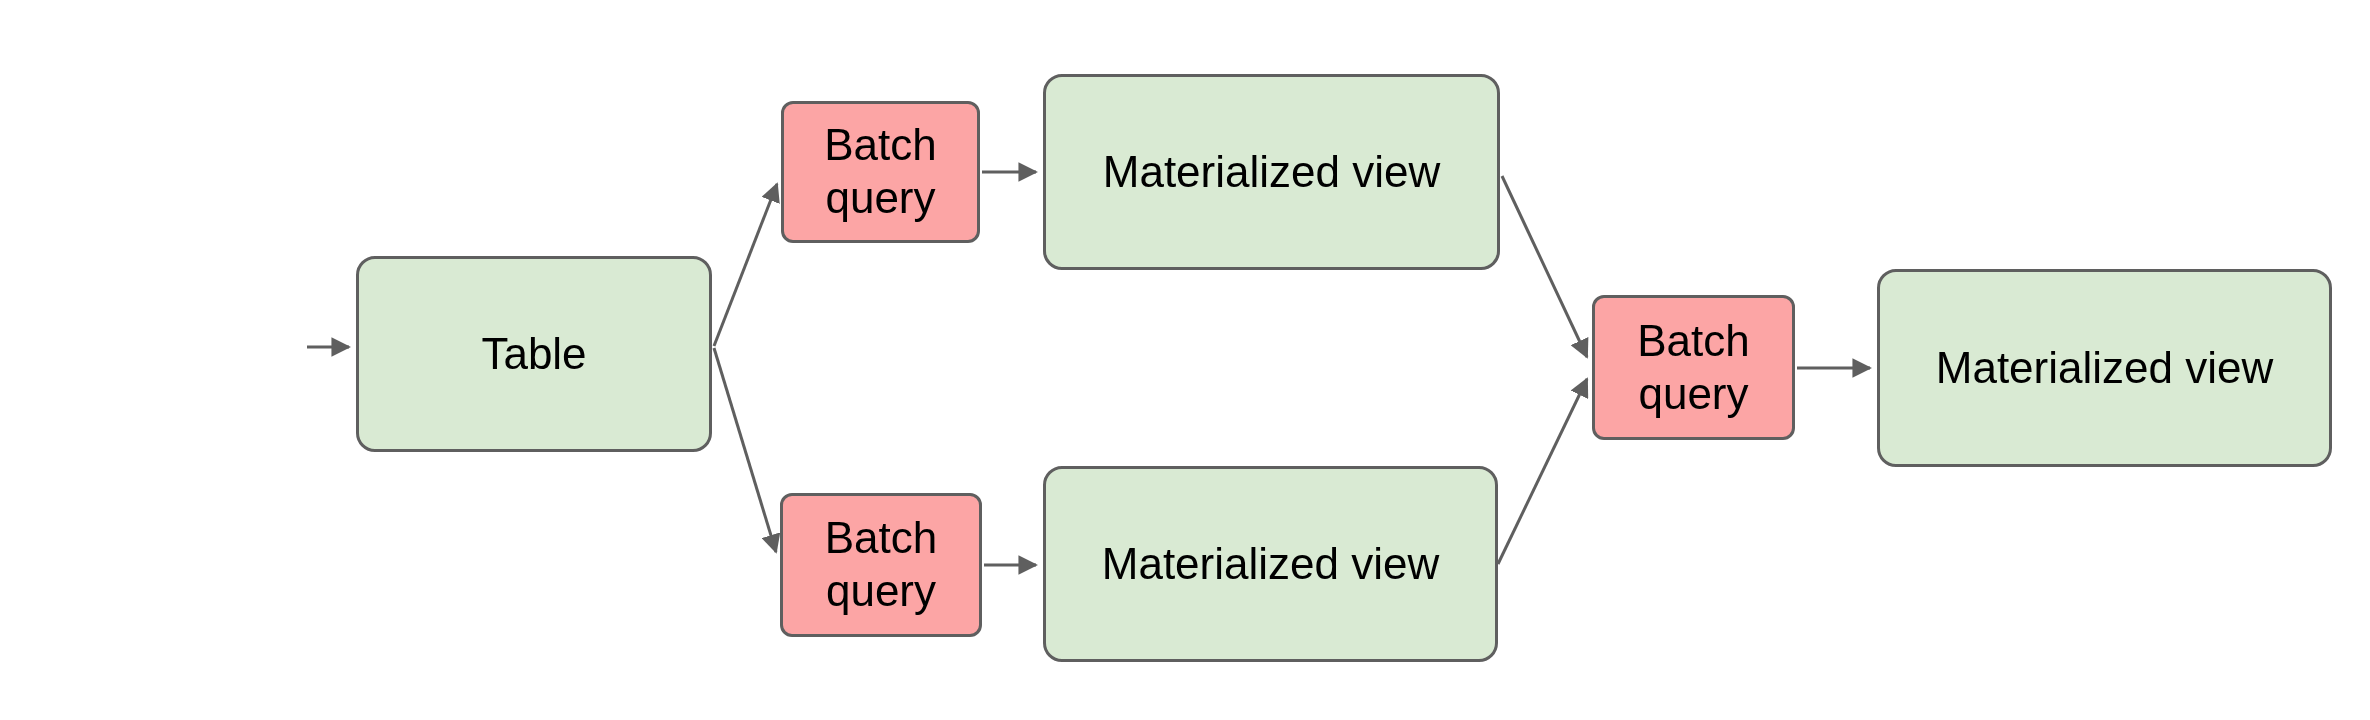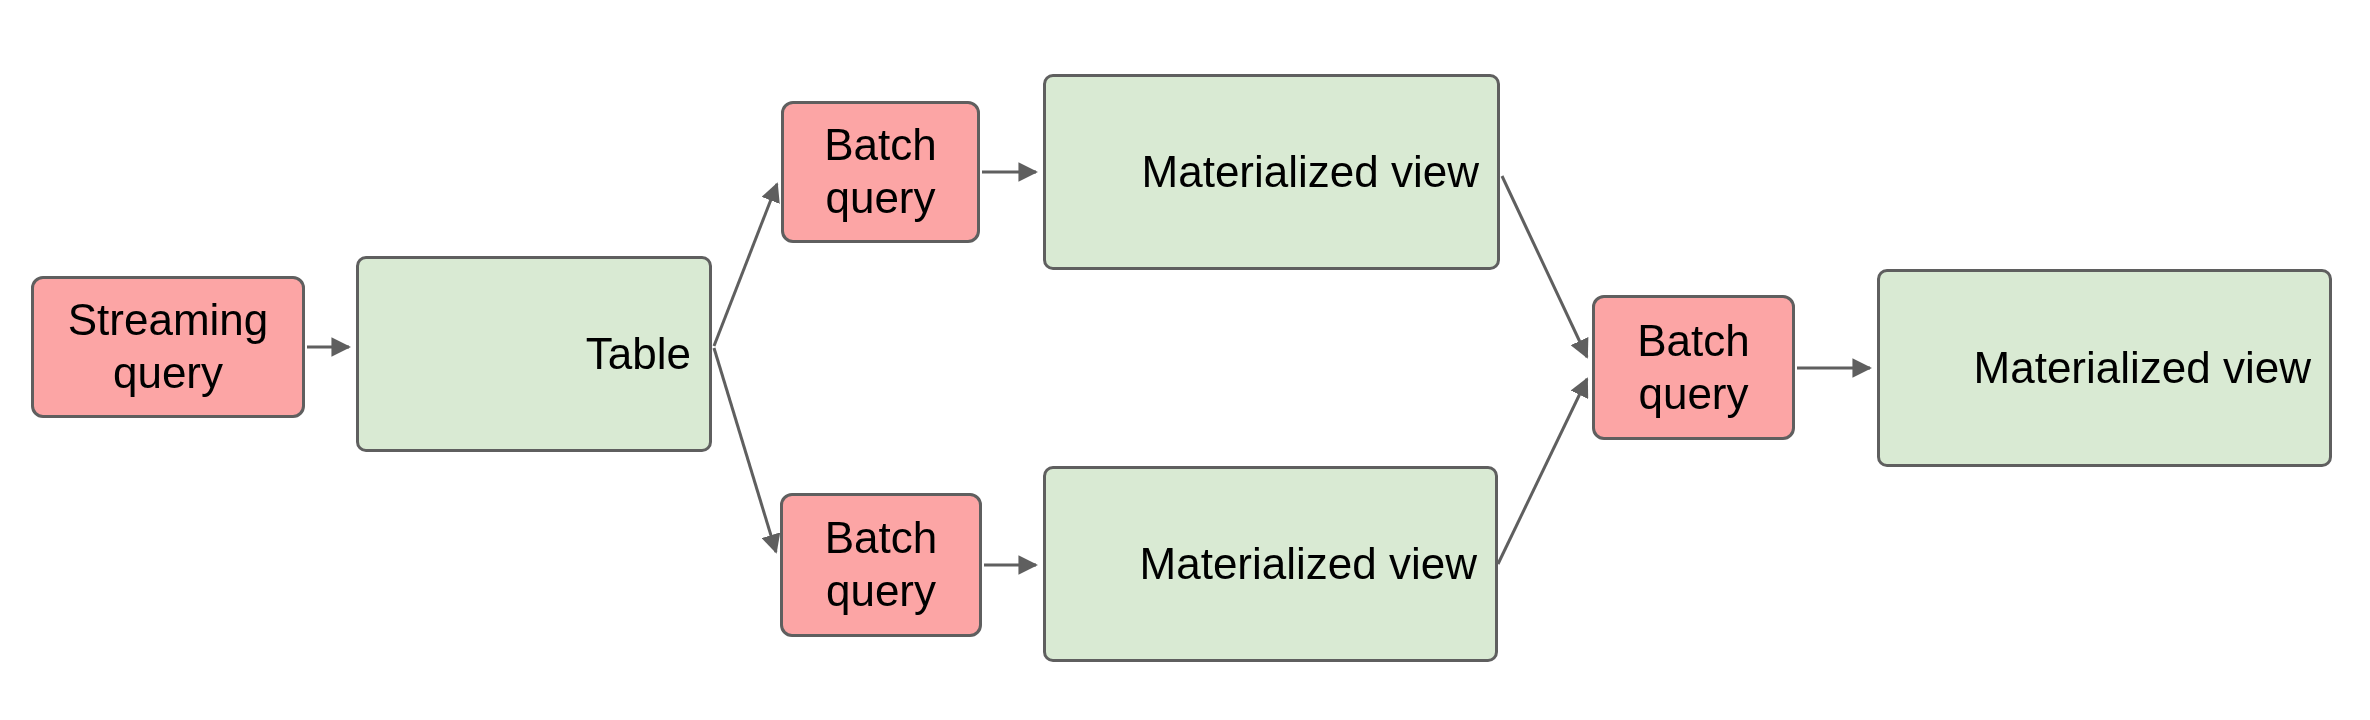--- a/index.html
+++ b/index.html
@@ -23,22 +23,21 @@
     color: #000000;
     border: 3px solid #5f5f5f;
     padding: 0 18px;
   }
   .node.query {
     background: #fca5a5;
     border-radius: 12px;
   }
   .node.data {
     background: #d9ead3;
-    border-radius: 10px;
-    justify-content: flex-end;
+    border-radius: 19px;
   }
   #n-streaming    { left: 31px;   top: 276px; width: 274px; height: 142px; }
   #n-table        { left: 356px;  top: 256px; width: 356px; height: 196px; }
   #n-batch-top    { left: 781px;  top: 101px; width: 199px; height: 142px; }
   #n-mv-top       { left: 1043px; top: 74px;  width: 457px; height: 196px; }
   #n-batch-bottom { left: 780px;  top: 493px; width: 202px; height: 144px; }
   #n-mv-bottom    { left: 1043px; top: 466px; width: 455px; height: 196px; }
   #n-batch-right  { left: 1592px; top: 295px; width: 203px; height: 145px; }
   #n-mv-right     { left: 1877px; top: 269px; width: 455px; height: 198px; }
   svg.connectors {
@@ -67,23 +66,20 @@
     <line x1="307" y1="347" x2="349" y2="347" marker-end="url(#arr)"></line>
     <line x1="714" y1="346" x2="777" y2="184" marker-end="url(#arr)"></line>
     <line x1="714" y1="348" x2="776" y2="552" marker-end="url(#arr)"></line>
     <line x1="982" y1="172" x2="1036" y2="172" marker-end="url(#arr)"></line>
     <line x1="984" y1="565" x2="1036" y2="565" marker-end="url(#arr)"></line>
     <line x1="1502" y1="176" x2="1587" y2="357" marker-end="url(#arr)"></line>
     <line x1="1498" y1="564" x2="1587" y2="379" marker-end="url(#arr)"></line>
     <line x1="1797" y1="368" x2="1870" y2="368" marker-end="url(#arr)"></line>
   </svg>
 
-  <div class="node query" id="n-streaming">
-    <span>Streaming query</span>
-  </div>
 
   <div class="node data" id="n-table">
     <span>Table</span>
   </div>
 
   <div class="node query" id="n-batch-top">
     <span>Batch query</span>
   </div>
 
   <div class="node data" id="n-mv-top">

